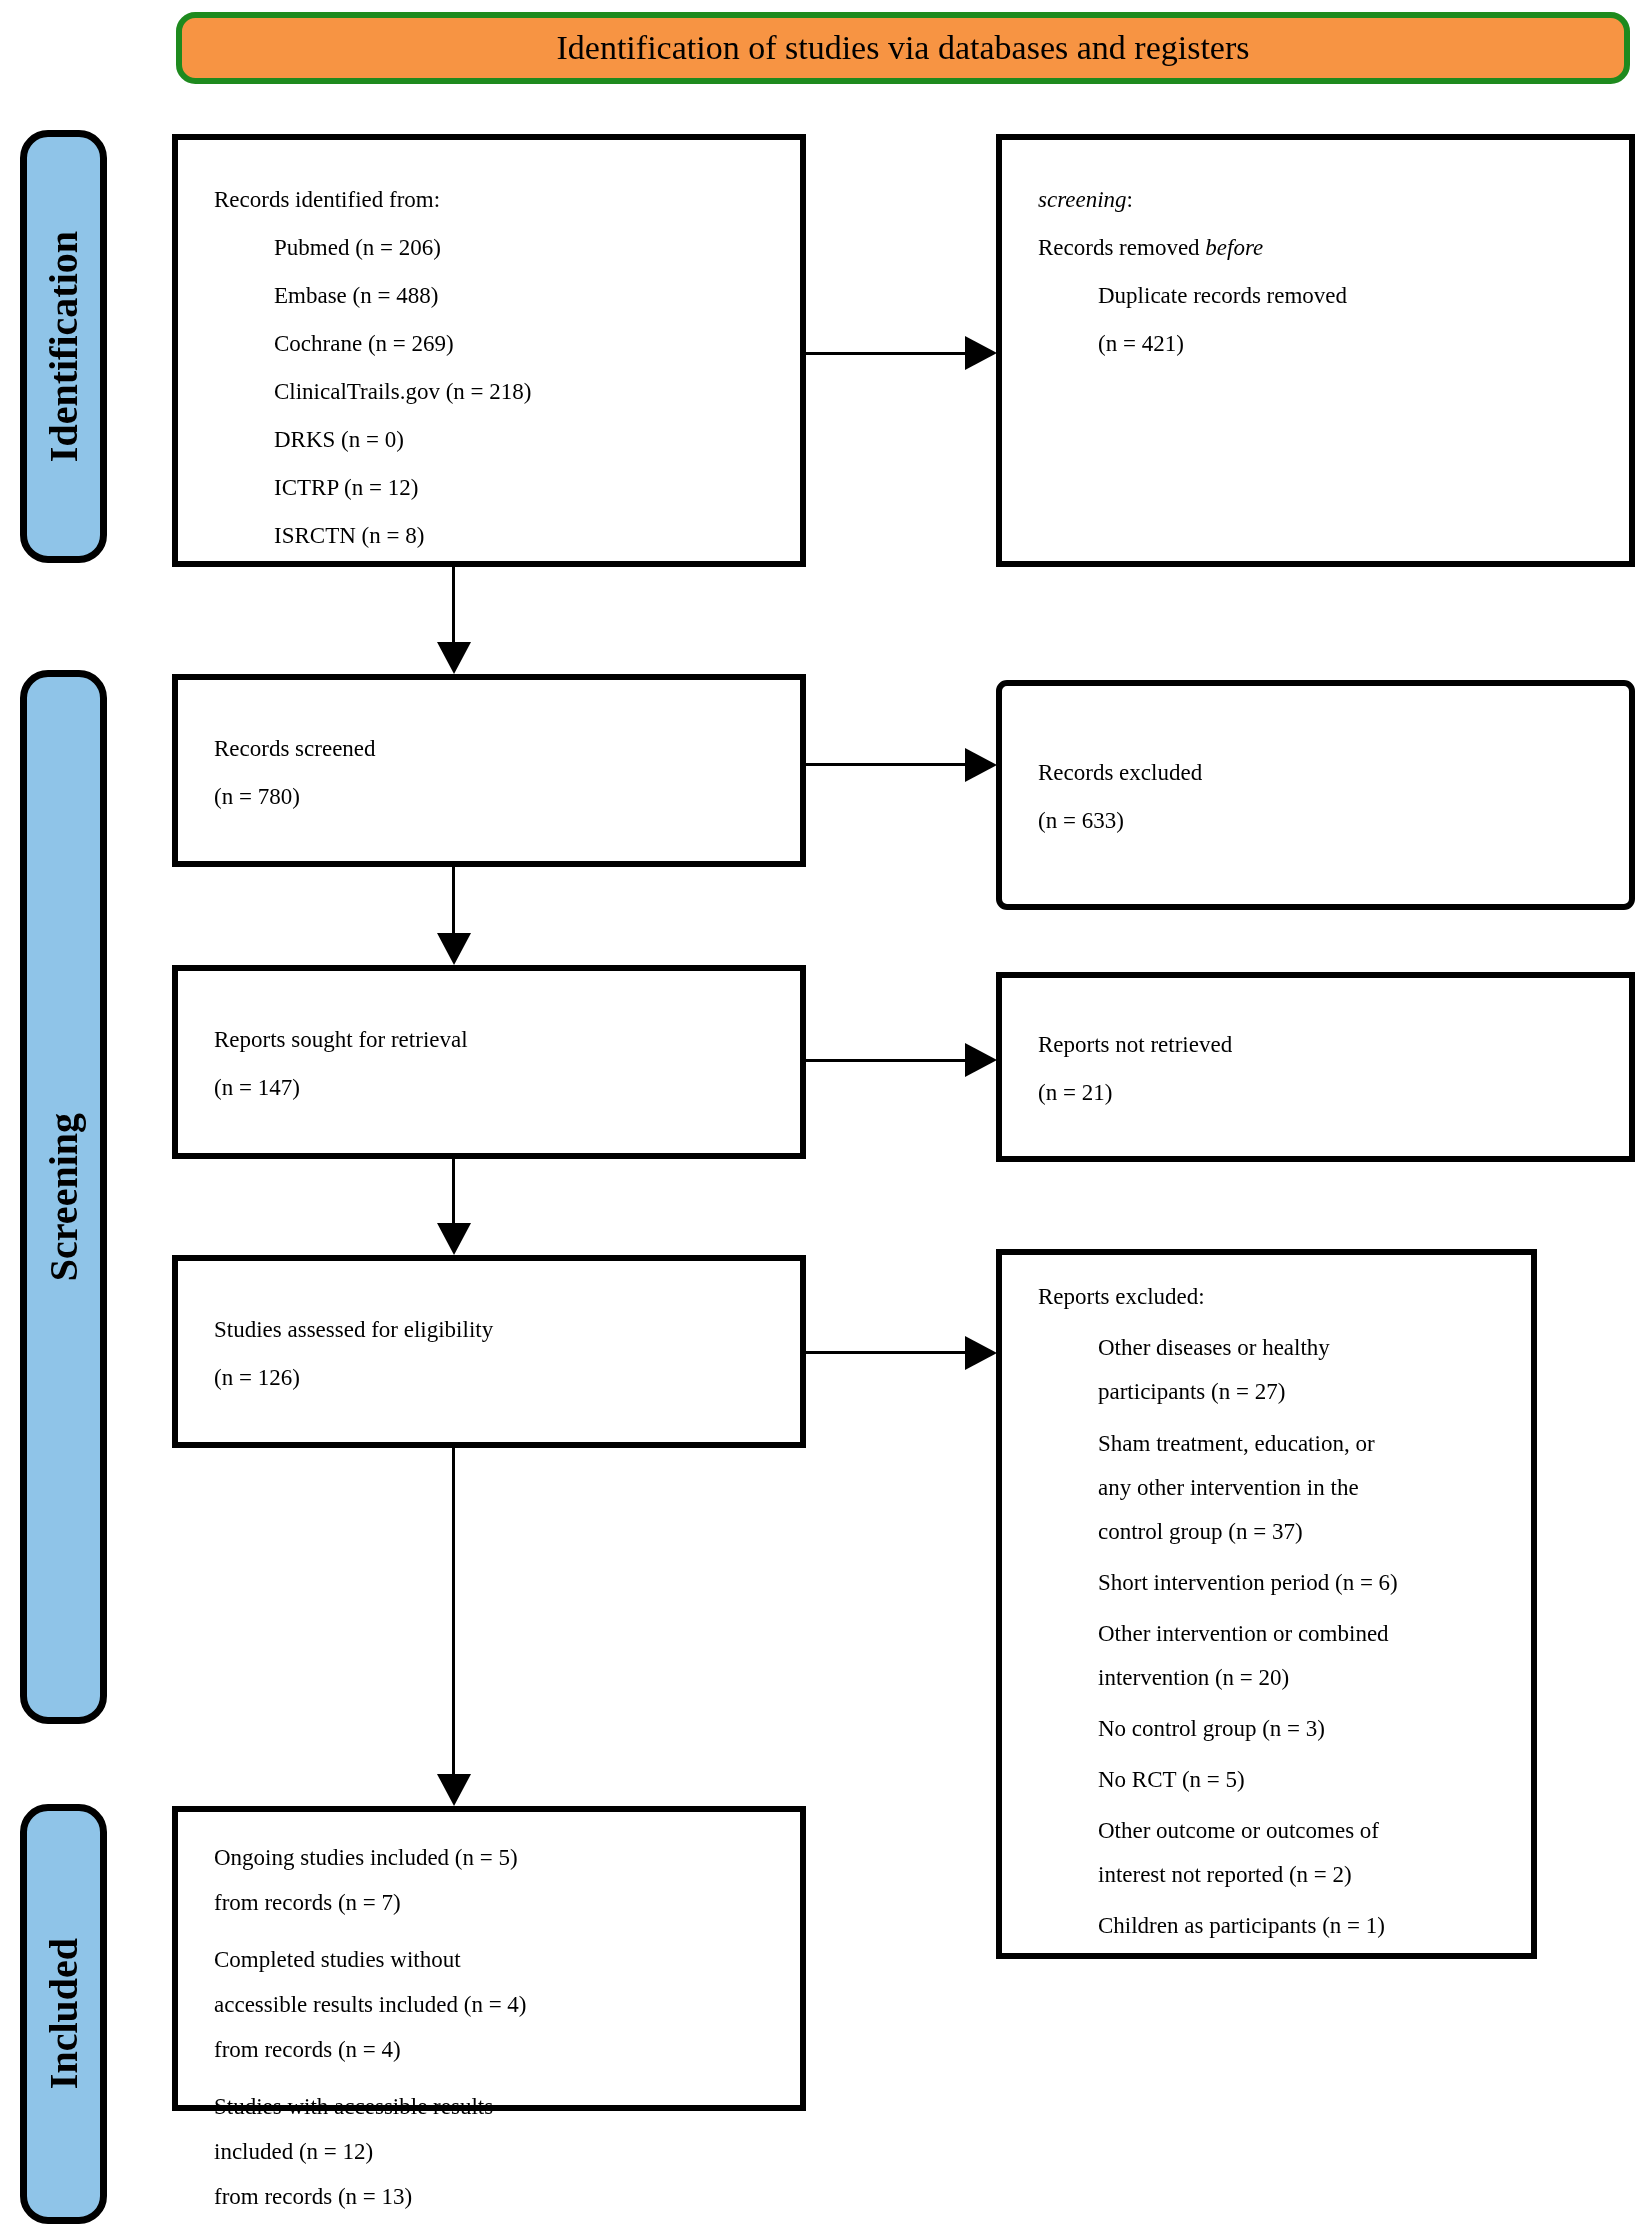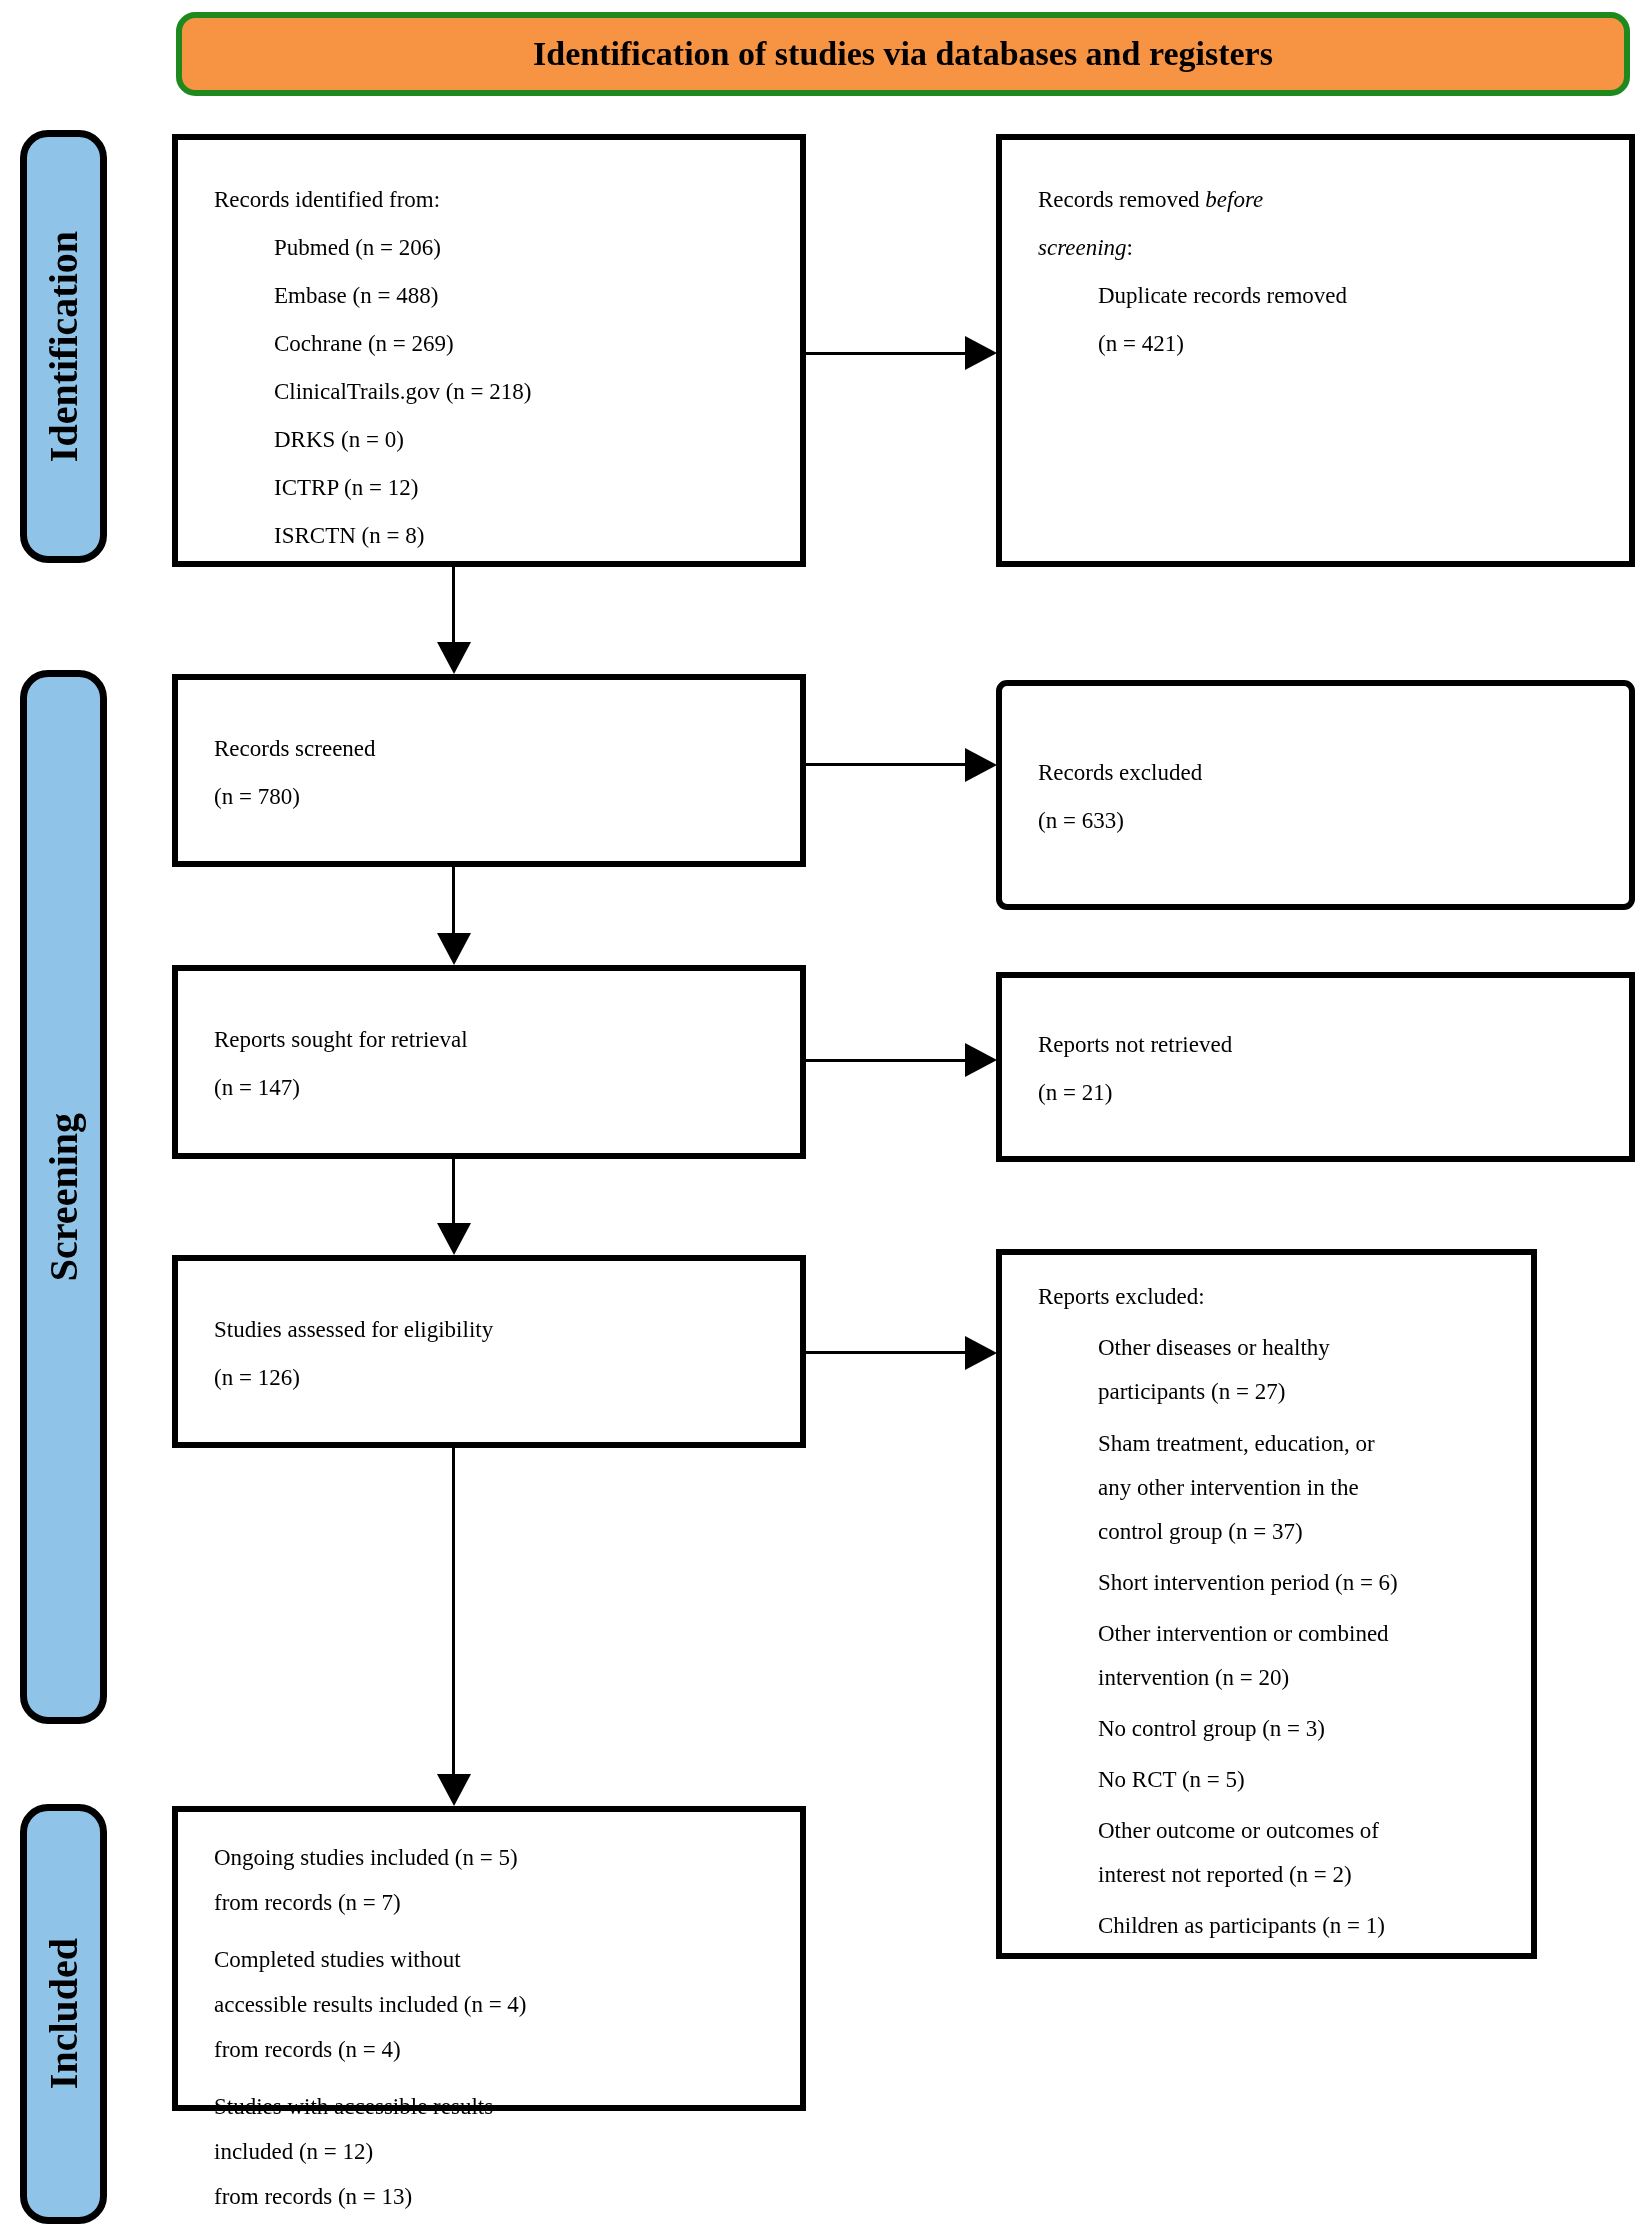--- a/index.html
+++ b/index.html
@@ -15,25 +15,25 @@
   html,body{margin:0;padding:0;}
   body{
     width:1651px;height:2239px;position:relative;
     background:var(--background);
     font-family:"Liberation Serif","DejaVu Serif",serif;
     color:var(--text);
   }
   .page{position:absolute;inset:0;}
 
   .header-banner{
-    position:absolute;left:176px;top:12.2px;width:1454px;height:84px;
+    position:absolute;left:176px;top:12.2px;width:1454px;height:72px;
     box-sizing:border-box;border:6.1px solid var(--header-border);
     border-radius:19.3px;background:var(--header-fill);
     display:flex;align-items:center;justify-content:center;
-    font-size:34px;font-weight:bold;
+    font-size:34px;font-weight:normal;
   }
 
   .stage-label{
     position:absolute;left:20.4px;width:87px;
     box-sizing:border-box;border:7.1px solid var(--stage-border);
     border-radius:28px;background:var(--stage-fill);
     display:flex;align-items:center;justify-content:center;
   }
   .stage-label span{
     writing-mode:vertical-rl;transform:rotate(180deg);
@@ -132,22 +132,22 @@
       </div>
       <div class="item">
         <div>ICTRP (n = 12)</div>
       </div>
       <div class="item">
         <div>ISRCTN (n = 8)</div>
       </div>
     </div>
   <div class="flow-box box-removed">
       <div class="box-title">
+        <div class="title-line"><span class="italic">screening</span><span>:</span></div>
         <div class="title-line"><span>Records removed </span><span class="italic">before</span></div>
-        <div class="title-line"><span class="italic">screening</span><span>:</span></div>
       </div>
       <div class="item">
         <div>Duplicate records removed</div>
         <div>(n = 421)</div>
       </div>
     </div>
   <div class="flow-box center box-screened">
       <div class="item">
         <div>Records screened</div>
         <div>(n = 780)</div>

